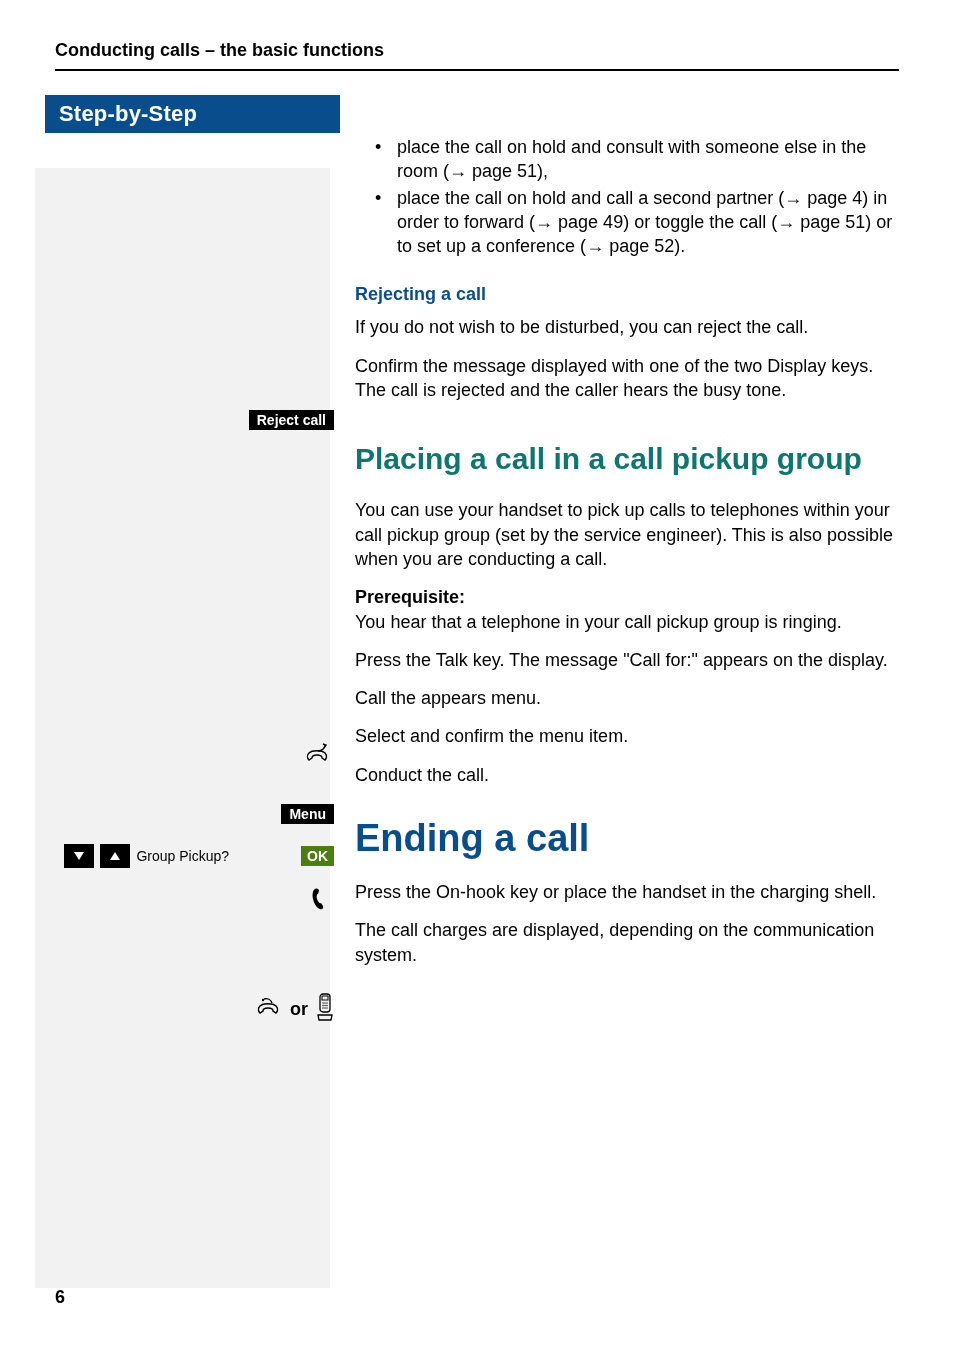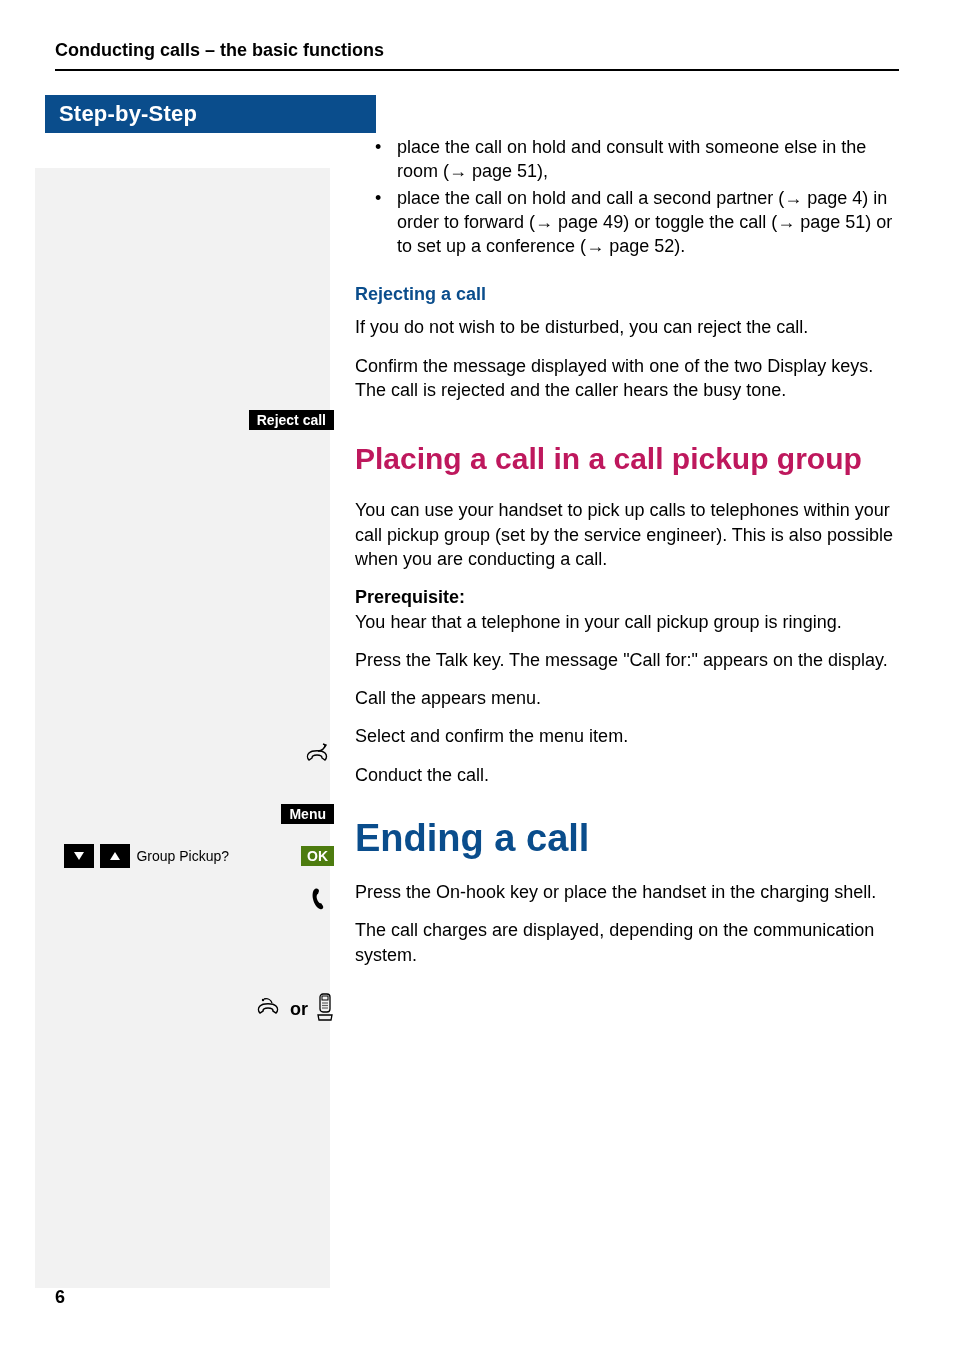--- a/index.html
+++ b/index.html
@@ -32,21 +32,21 @@
     .right-col {
       flex: 1;
       padding-left: 10px;
     }
     .sbs-bar {
       background: #0a4d8c;
       color: #fff;
       font-weight: bold;
       font-size: 22px;
       padding: 6px 14px;
-      width: 331px;
+      width: 295px;
       margin-left: -10px;
       margin-bottom: 0;
       font-family: Arial Narrow, Arial, sans-serif;
       letter-spacing: 0.2px;
     }
     .sbs-shade {
       background: #f2f2f2;
       width: 295px;
       margin-left: -10px;
       height: 1120px;
@@ -89,21 +89,21 @@
       font-size: 18px;
       margin-top: 26px;
       margin-bottom: 10px;
     }
     .para {
       font-size: 18px;
       line-height: 1.35;
       margin-bottom: 14px;
     }
     .h2 {
-      color: #be185d;
+      color: #0f766e;
       font-weight: bold;
       font-size: 30px;
       margin-top: 40px;
       margin-bottom: 22px;
       font-family: Arial Narrow, Arial, sans-serif;
       letter-spacing: 0px;
     }
     .h2b {
       color: #0a4d8c;
       font-weight: bold;

